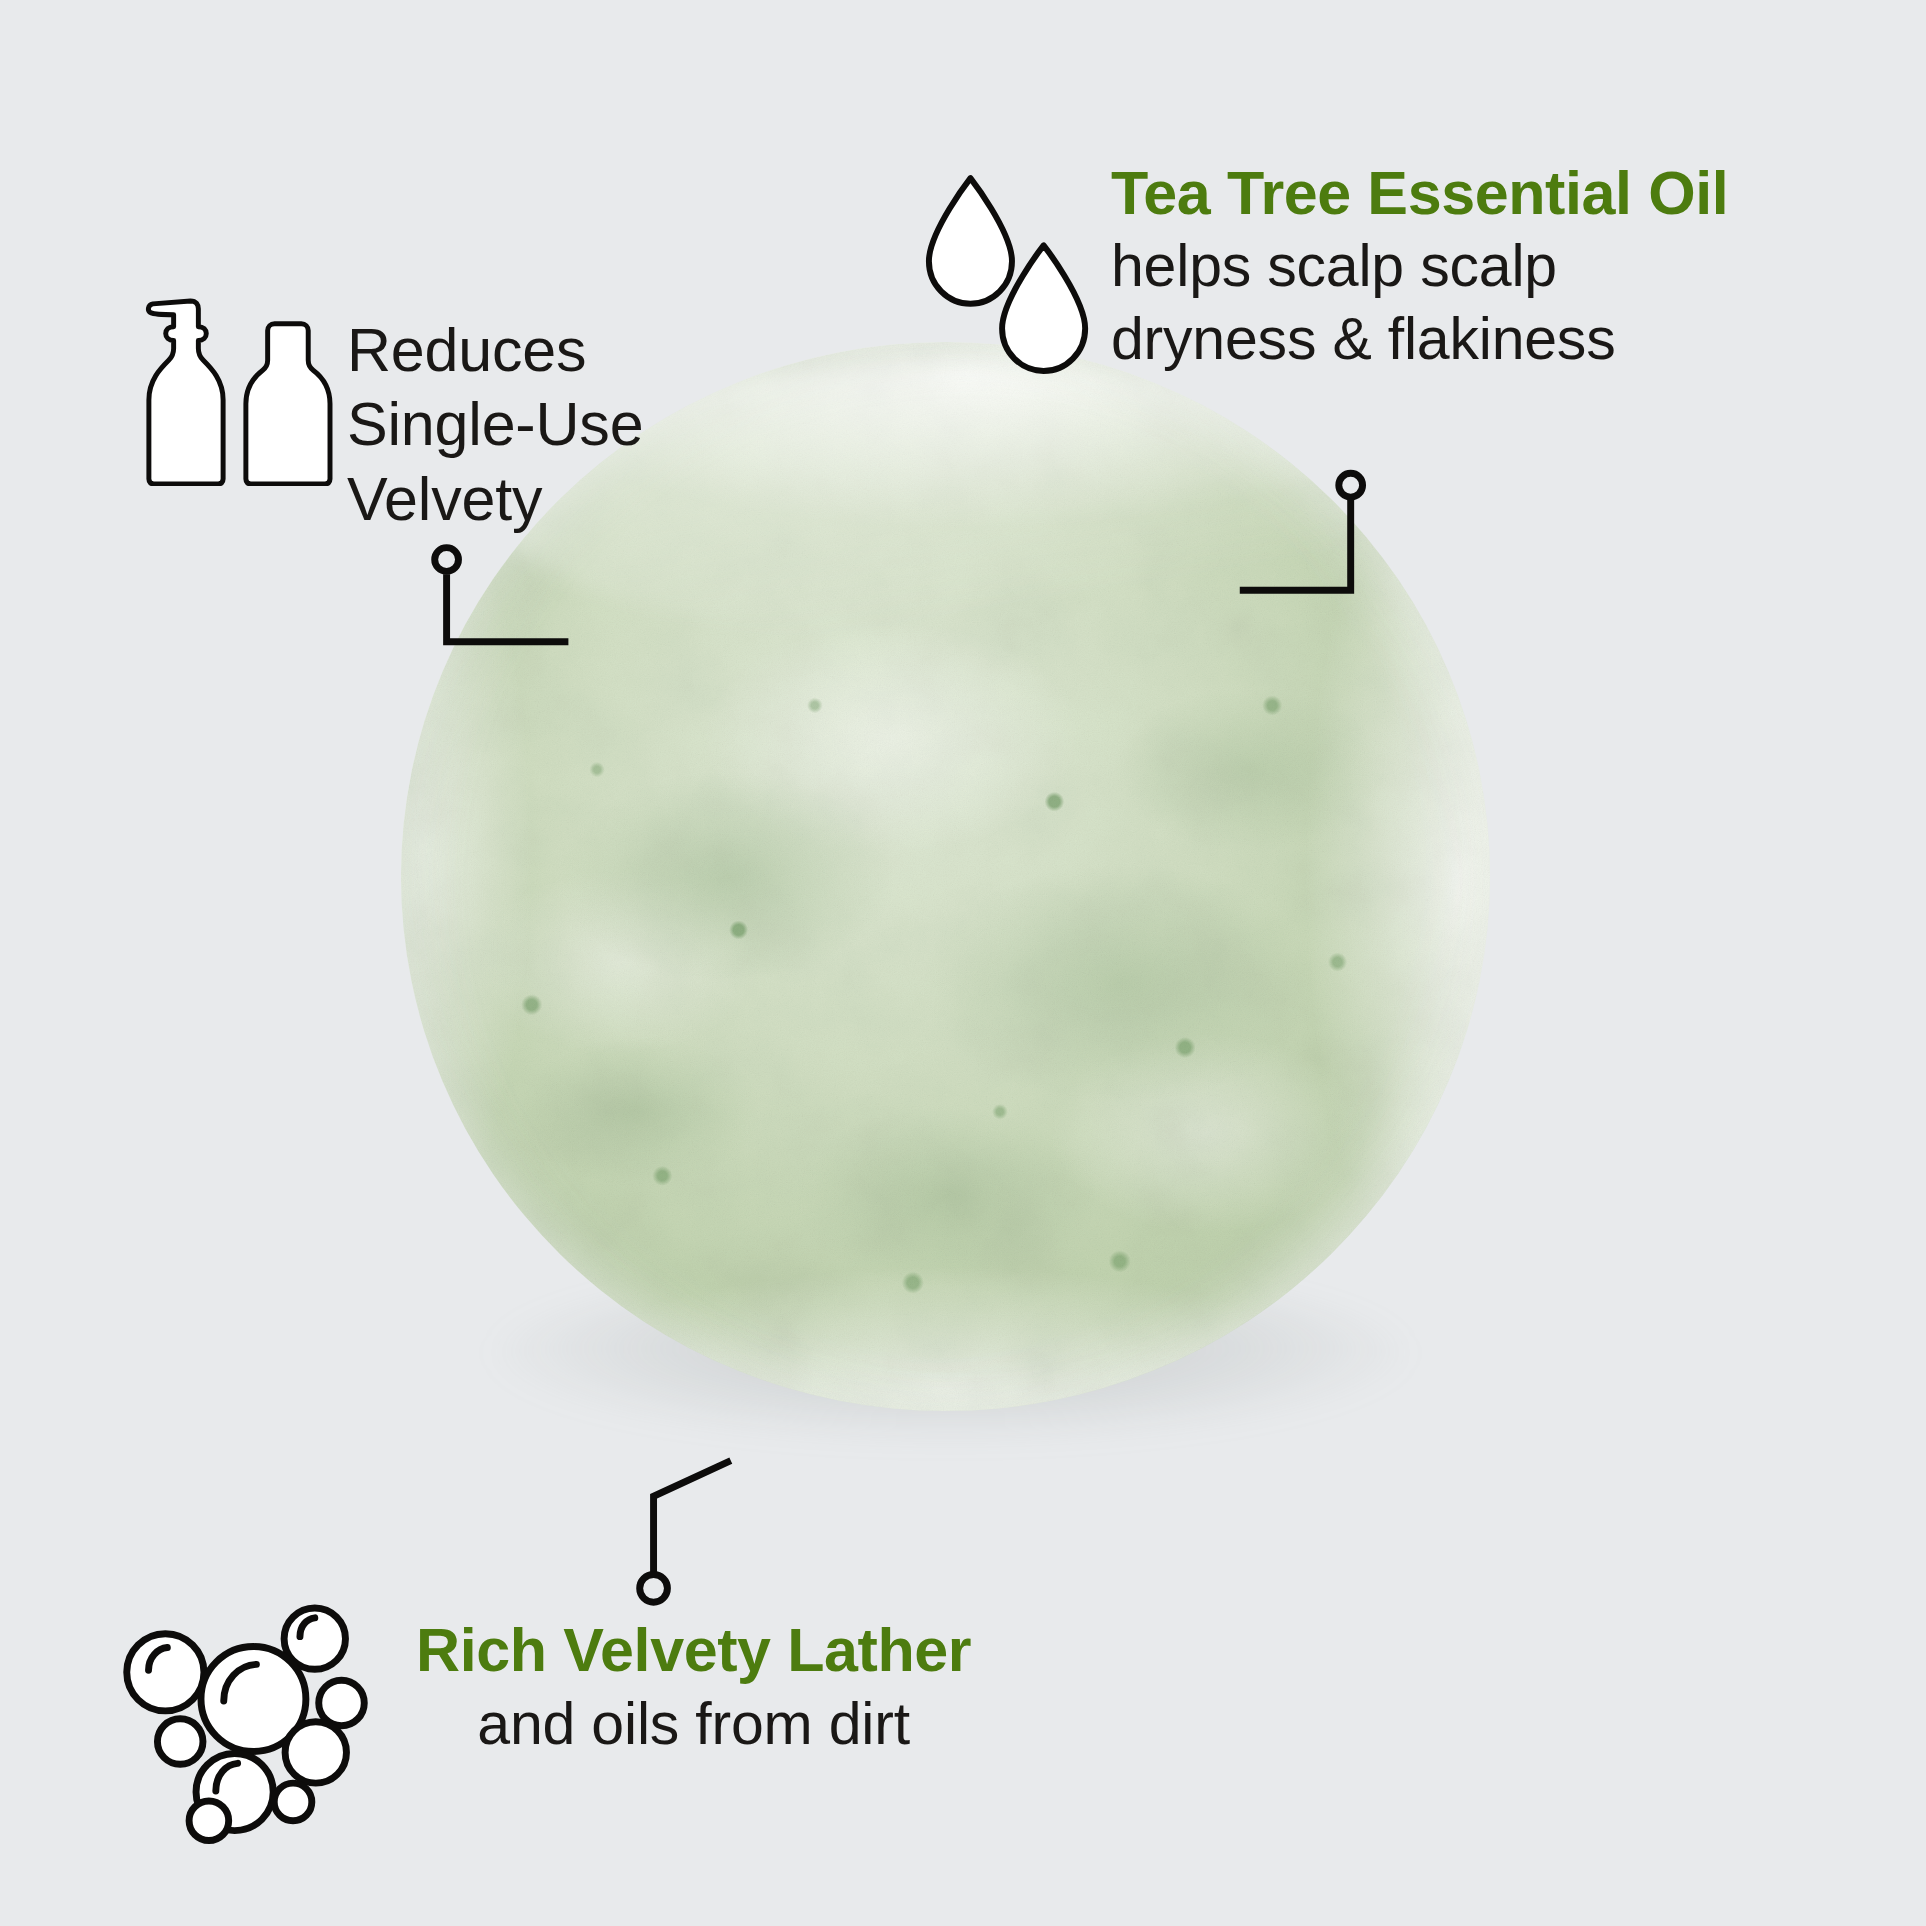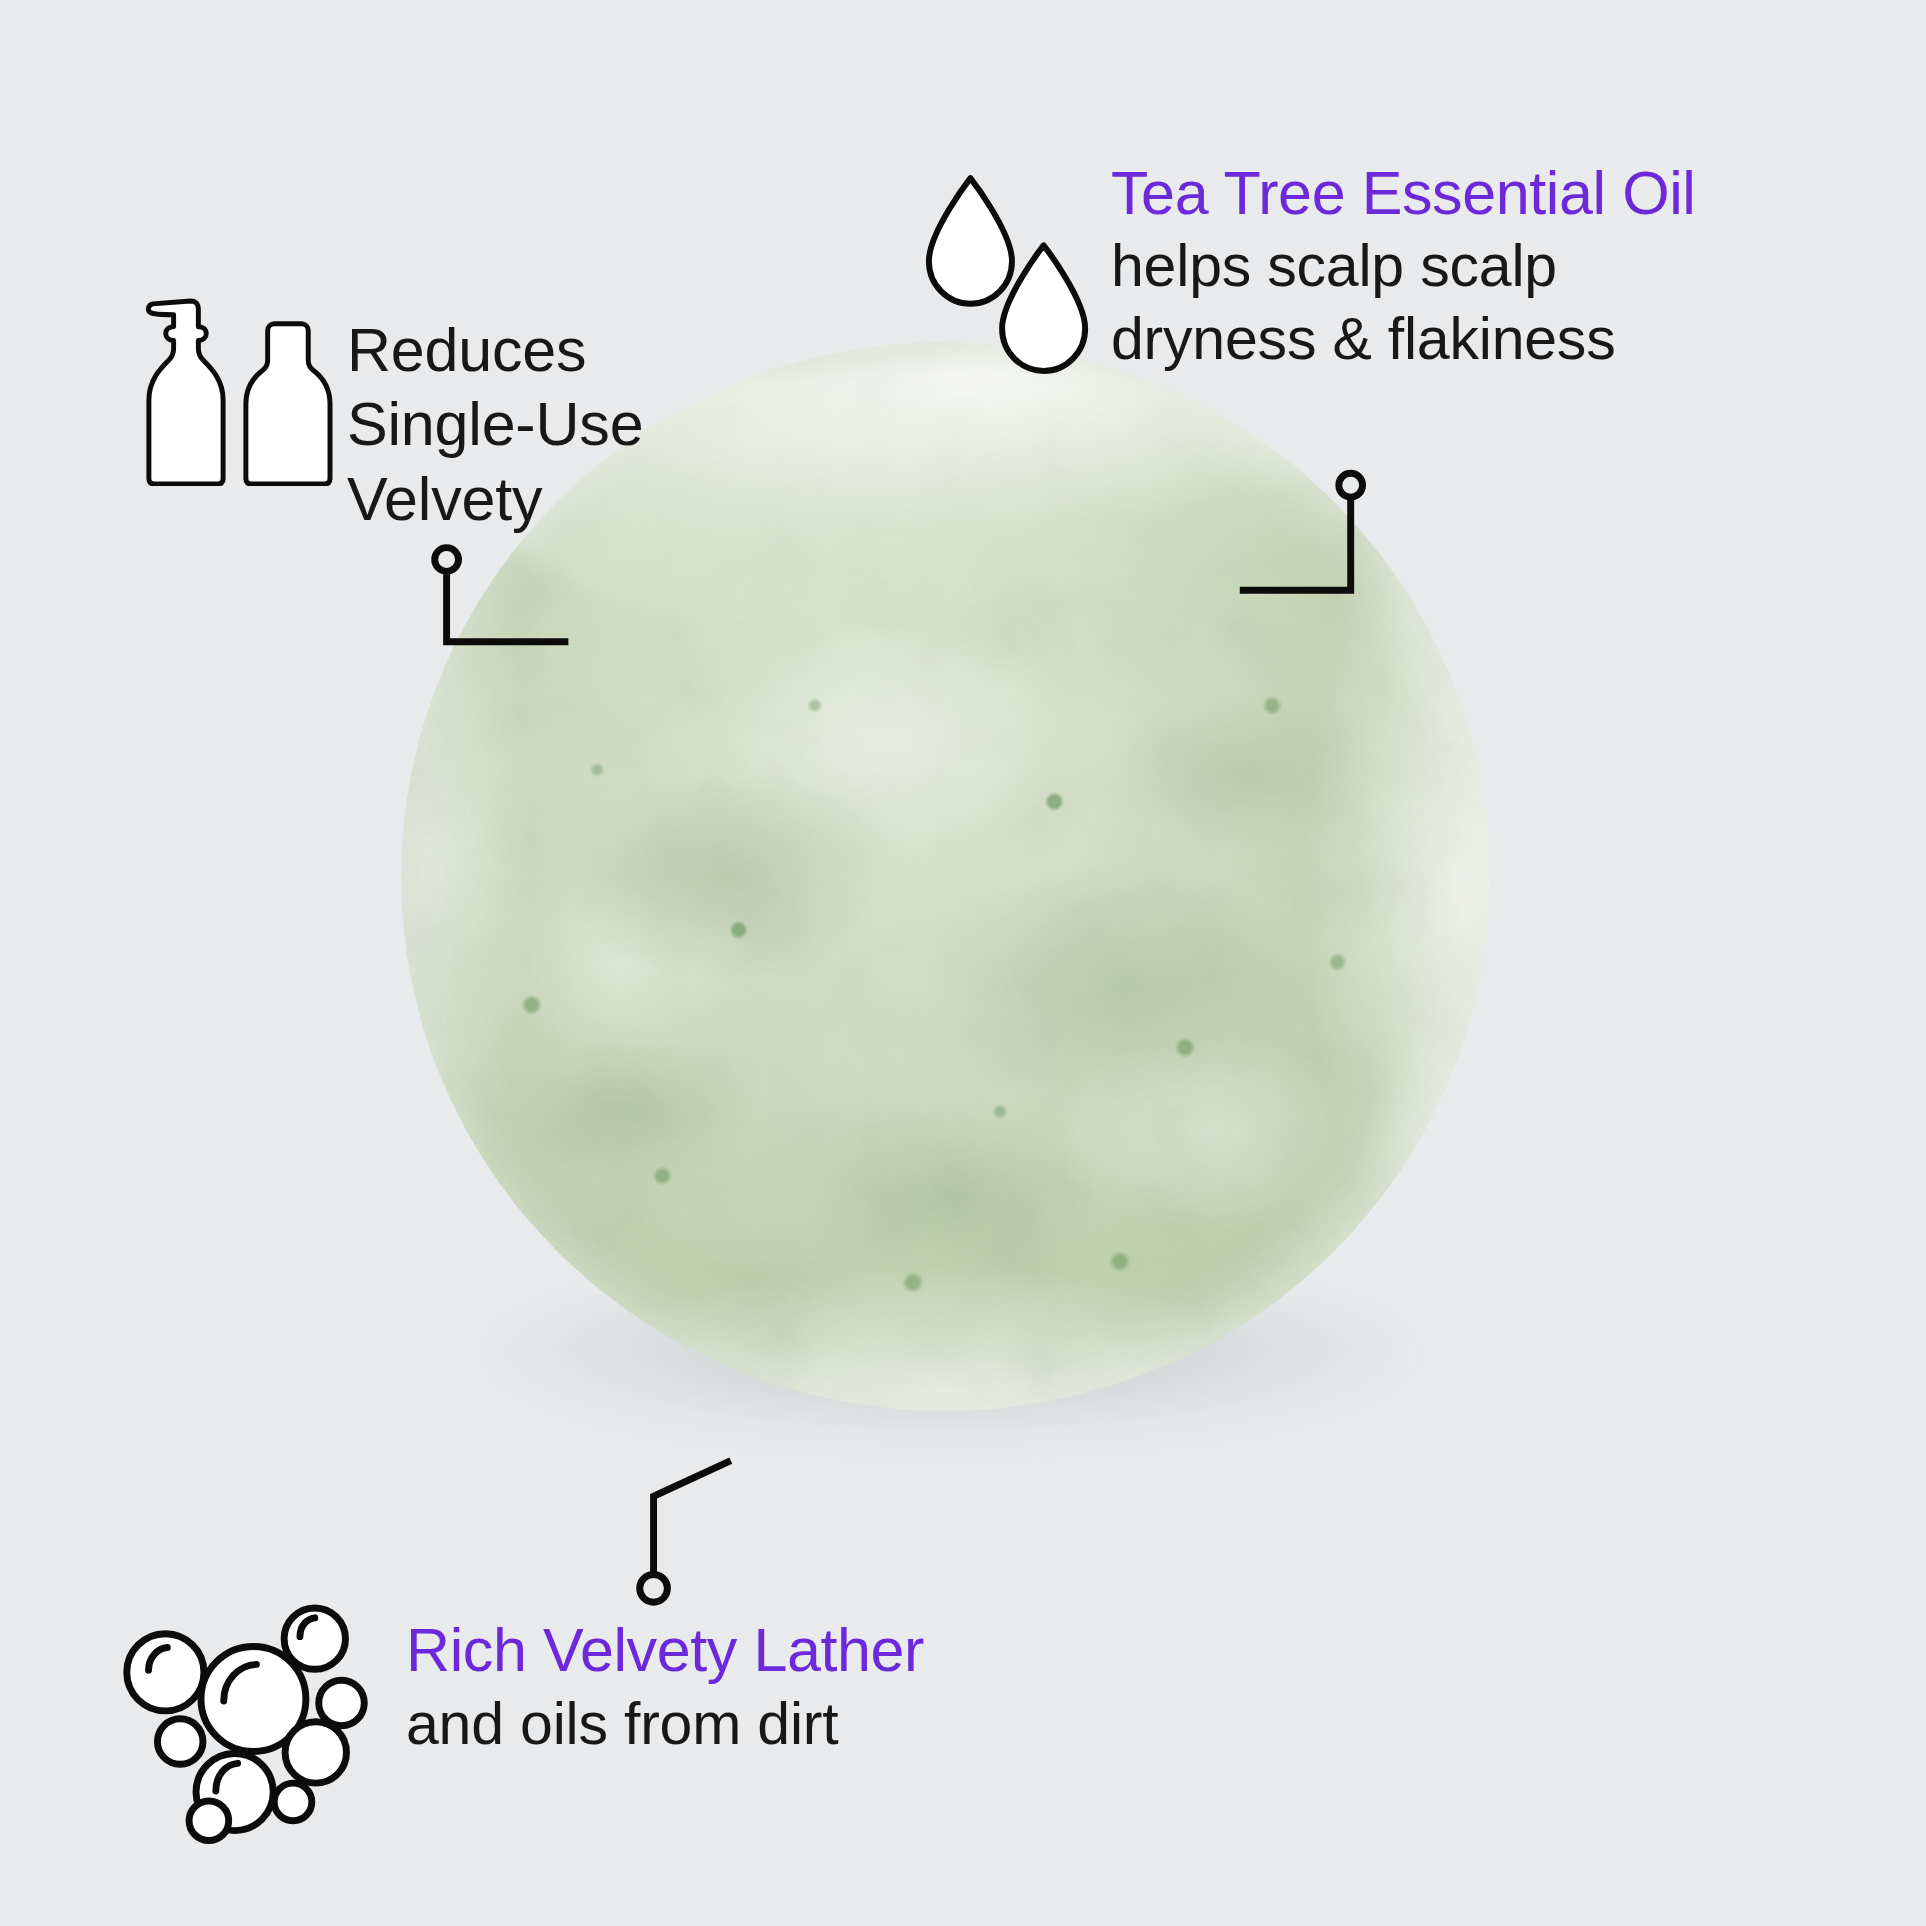--- a/index.html
+++ b/index.html
@@ -98,22 +98,22 @@
     width: 84%;
     height: 26%;
     border-radius: 50%;
     background: linear-gradient(170deg, rgba(255,255,255,0.55), rgba(255,255,255,0) 78%);
     filter: blur(10px);
   }
 
   
   .callout { position: absolute; }
   .callout .head {
-    font-weight: 400;
-    color: #6d28d9;
+    font-weight: 700;
+    color: #4d7c0f;
     letter-spacing: -0.4px;
   }
   .callout .body {
     font-weight: 400;
     color: #1a1816;
     letter-spacing: -0.2px;
   }
 
   
   #callout-plastics { left: 125px; top: 293px; width: 634px; }
@@ -125,21 +125,21 @@
 
   
   #callout-teatree { left: 921px; top: 158px; width: 871px; }
   #callout-teatree .text { position: absolute; left: 190px; top: 0; }
   #callout-teatree .head { font-size: 61px; line-height: 1.18; }
   #callout-teatree .body { font-size: 59px; line-height: 1.24; }
   #icon-drops { position: absolute; left: 0; top: 12px; }
 
   
   #callout-lather { left: 103px; top: 1604px; width: 1109px; }
-  #callout-lather .text { position: absolute; left: 303px; top: 10px; }
+  #callout-lather .text { position: absolute; left: 313px; top: 10px; text-align: center; }
   #callout-lather .head { font-size: 61px; line-height: 1.2; }
   #callout-lather .body { font-size: 59px; line-height: 1.26; }
   #icon-bubbles { position: absolute; left: 0; top: 0; }
 
   
   .leader { position: absolute; }
 </style>
 </head>
 <body>
 

